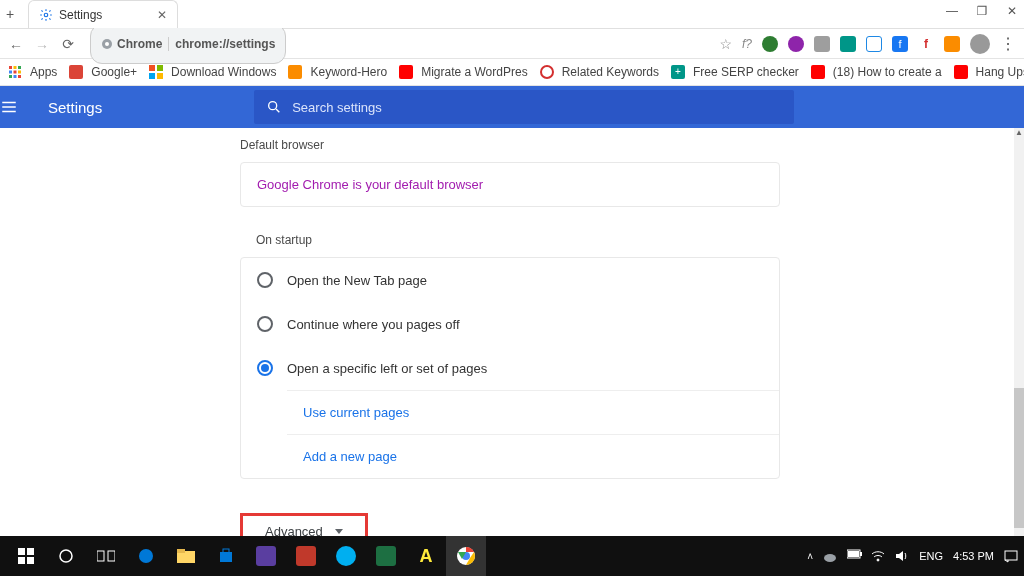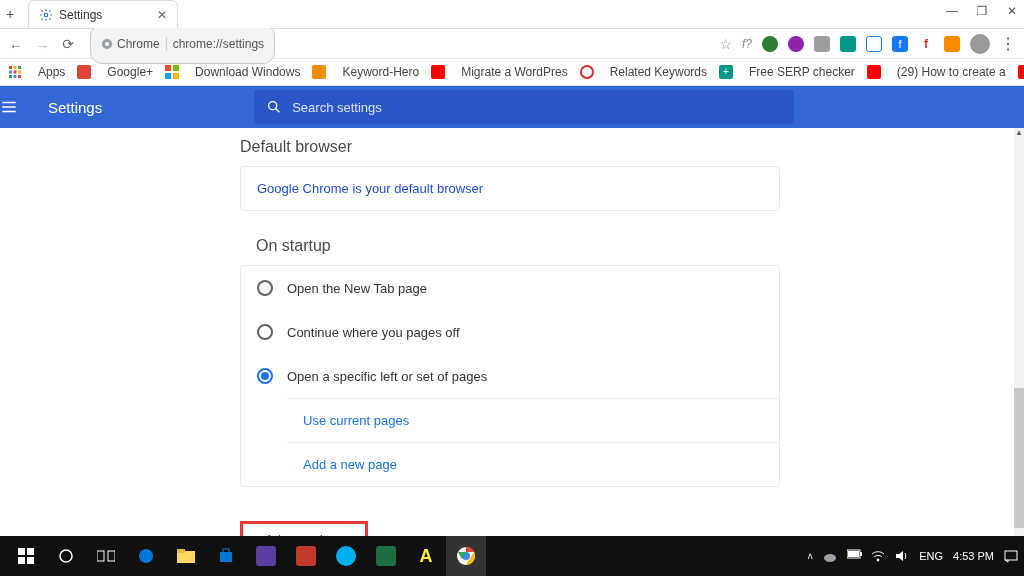--- a/index.html
+++ b/index.html
@@ -10,51 +10,51 @@
   .tab { display:flex; align-items:center; gap:6px; height:28px; padding:0 10px; font-size:12px; color:#333; border:1px solid #ddd; border-bottom:none; border-radius:6px 6px 0 0; margin-left:28px; min-width:150px; position:relative; background:#fff;}
   .tab .favicon { width:14px; height:14px; }
   .tab-close { margin-left:auto; font-size:12px; color:#666; }
   .newtab-plus { position:absolute; left:6px; top:6px; font-size:14px; color:#555;}
   .win-controls { position:absolute; right:6px; top:4px; display:flex; gap:18px; color:#555; font-size:12px;}
   .win-controls span { display:inline-block; width:12px; text-align:center;}
 
   .toolbar { height:30px; border-top:1px solid #e0e0e0; background:#fff; display:flex; align-items:center; padding:0 8px; gap:10px;}
   .nav-btn { color:#666; font-size:14px; width:16px; text-align:center;}
   .nav-btn.disabled{ color:#bbb;}
-  .omnibox { flex:0 0 auto; display:flex; align-items:center; height:40px; border:1px solid #ccc; border-radius:12px; padding:0 10px; margin-left:4px; min-width:170px; background:#f1f3f4;}
+  .omnibox { flex:0 0 auto; display:flex; align-items:center; height:40px; border:1px solid #ccc; border-radius:12px; padding:0 10px; margin-left:4px; min-width:170px; background:#f1f3f4;font-weight:bold;}
   .omnibox .chrome-label{font-size:12px;color:#555;margin-left:4px;}
   .omnibox .sep{width:1px;height:14px;background:#ccc;margin:0 6px;}
   .omnibox .url{font-size:12px;color:#555;}
   .toolbar-right{margin-left:auto;display:flex;align-items:center;gap:10px;}
   .tb-ico{width:16px;height:16px;border-radius:3px;display:inline-block;}
   .avatar{width:20px;height:20px;border-radius:50%;background:#999;}
   .dots{font-size:16px;color:#555;}
 
   .bookmarks{height:28px;border-top:1px solid #e4e4e4;border-bottom:1px solid #e4e4e4;display:flex;align-items:center;padding:0 8px;gap:12px;font-size:12px;color:#444;overflow:hidden;}
-  .bm{display:flex;align-items:center;gap:16px;white-space:nowrap;}
+  .bm{display:flex;align-items:center;gap:8px;white-space:nowrap;}
   .bm .ico{width:14px;height:14px;border-radius:2px;display:inline-block;}
 
   
   .app-header{height:42px;background:#3367d6;display:flex;align-items:center;color:#fff;}
   .ham{width:48px;text-align:center;font-size:18px;}
   .app-title{font-size:15px;}
   .search-wrap{margin-left:152px;width:540px;height:34px;background:#2a56c6;border-radius:2px;display:flex;align-items:center;padding:7px 12px;gap:10px;}
   .search-wrap input{flex:1;background:transparent;border:none;outline:none;color:#fff;font-size:13px;}
   .search-wrap input::placeholder{color:#dbe4fb;}
   .search-ico{width:16px;height:16px;}
 
   .content{position:absolute; top:128px; left:0; right:10px; bottom:40px; overflow:hidden; background:#fff;}
   .scrollbar{position:absolute;right:0;top:128px;bottom:40px;width:10px;background:#f1f1f1;}
   .scroll-thumb{position:absolute;right:0;width:10px;background:#c7c7c7;}
   .scroll-arrow{position:absolute;right:0;width:10px;height:10px;font-size:8px;text-align:center;color:#666;}
 
   .panel-area{width:540px;margin-left:240px;}
-  .section-label{font-size:16px;color:#4a4a4a;margin:10px 0;}
+  .section-label{font-size:12px;color:#4a4a4a;margin:10px 0;}
   .card{border:1px solid #e8e8e8;border-radius:4px;background:#fff;}
-  .card .row{padding:14px 16px;font-size:13px;color:#1d4ed8;}
+  .card .row{padding:14px 16px;font-size:13px;color:#a21caf;}
   .radio-row{display:flex;align-items:center;gap:14px;padding:14px 16px;font-size:13px;color:#333;}
   .radio{width:16px;height:16px;border:2px solid #5f6368;border-radius:50%;position:relative;flex-shrink:0;}
   .radio.sel{border-color:#1a73e8;}
   .radio.sel::after{content:"";position:absolute;top:2px;left:2px;width:8px;height:8px;background:#1a73e8;border-radius:50%;}
   .sub-links{padding-left:46px;}
   .sub-link{padding:14px 16px;font-size:13px;color:#1a73e8;border-top:1px solid #eee;}
 
   .advanced-row{margin-top:34px;text-align:left;}
   .advanced-btn{display:inline-flex;align-items:center;gap:12px;font-size:13px;color:#3c4043;padding:6px 22px;}
   .advanced-highlight{display:inline-block;border:3px solid #e53935;padding:2px 0;}
@@ -167,21 +167,21 @@
   <div class="bm">
       <span class="ico" style="border:2px solid #d32f2f;border-radius:50%;"></span>
       <span>Related Keywords</span>
     </div>
   <div class="bm">
       <span class="ico sq-teal" style="color:#fff;font-size:10px;text-align:center;line-height:14px;">+</span>
       <span>Free SERP checker</span>
     </div>
   <div class="bm">
       <span class="ico sq-yt"></span>
-      <span>(29) How to create a</span>
+      <span>(18) How to create a</span>
     </div>
   <div class="bm">
       <span class="ico sq-yt"></span>
       <span>Hang Ups (Want You</span>
     </div>
 
 </div>
 
 <div class="app-header">
   <div class="ham">

